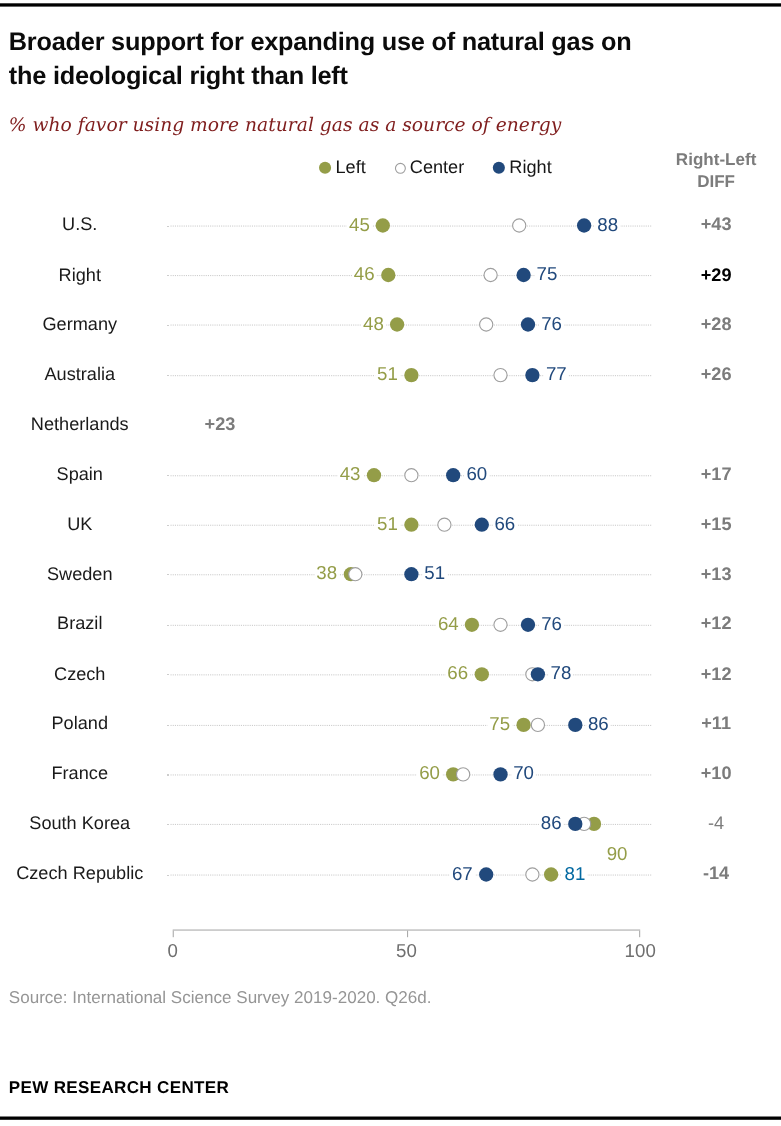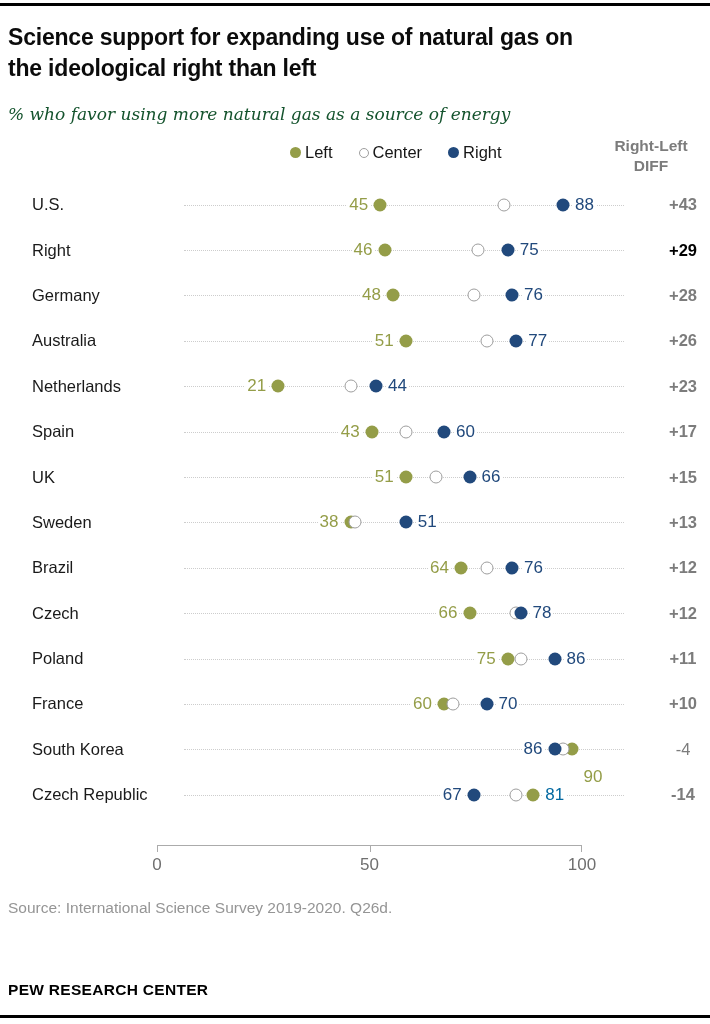--- a/index.html
+++ b/index.html
@@ -4,31 +4,31 @@
 <style>
   html,body{margin:0;padding:0;background:#fff;}
   .page{position:relative;width:710px;height:1024px;background:#fff;
         font-family:"Liberation Sans",sans-serif;overflow:hidden;}
   .rule{position:absolute;left:0;width:710px;height:3px;background:#000;}
   .rule.top{top:3px;}
   .rule.bottom{top:1015px;}
   .title{position:absolute;left:8px;top:22px;width:672px;margin:0;
          font-size:23px;line-height:31px;font-weight:700;color:#0b0b0b;letter-spacing:-0.2px;}
   .subtitle{position:absolute;left:8px;top:104px;font-family:"DejaVu Serif",serif;
-            font-style:italic;font-size:17px;color:#14532d;}
+            font-style:italic;font-size:17px;color:#7f1d1d;}
   .legend{position:absolute;left:290px;top:143px;display:flex;gap:26px;align-items:flex-end;
           font-size:16.5px;color:#161616;}
   .legend-item{display:flex;align-items:center;gap:4px;}
   .marker{width:11px;height:11px;border-radius:50%;}
   .marker.center{width:10px;height:10px;background:#fff;border:1px solid #9e9e9e;box-sizing:border-box;}
   .diff-header{position:absolute;left:601px;top:136px;width:100px;text-align:center;
                font-weight:700;font-size:15.5px;line-height:20px;color:#7c7c7c;}
   #rows{position:absolute;left:0;top:182px;width:710px;}
   .row{display:flex;align-items:center;height:45.4px;}
-  .country{width:145px;text-align:left;font-size:16.5px;color:#1a1a1a;flex:none;padding-left:32px;}
+  .country{width:145px;text-align:center;font-size:16.5px;color:#1a1a1a;flex:none;}
   .plot{position:relative;height:100%;width:446px;margin-left:5px;flex:none;}
   .leader{position:absolute;left:2px;right:4px;top:50%;border-top:1px dotted #cdcdcd;z-index:0;}
   .dot{position:absolute;top:50%;width:13px;height:13px;border-radius:50%;
        transform:translate(-50%,-50%);}
   .dot.center{background:#fff;border:1.5px solid #9e9e9e;box-sizing:border-box;}
   .vlabel{position:absolute;top:50%;font-size:17px;background:#fff;padding:0 2px;
           white-space:nowrap;z-index:1;}
   .vlabel.lab-left{transform:translate(-100%,-52%);}
   .vlabel.lab-right{transform:translate(0,-52%);}
   .diff{width:100px;margin-left:5px;text-align:center;font-size:16.5px;color:#7c7c7c;flex:none;}
@@ -42,21 +42,21 @@
   .brand{position:absolute;left:8px;top:981px;font-size:15.5px;font-weight:700;
          color:#000;letter-spacing:0.3px;}
 </style>
 </head>
 <body>
 
 <div class="page">
   <div class="rule top"></div>
 
   <h1 class="title">
-    <span style="display:block">Science support for expanding use of natural gas on</span>
+    <span style="display:block">Broader support for expanding use of natural gas on</span>
     <span style="display:block">the ideological right than left</span>
   </h1>
 
   <div class="subtitle">% who favor using more natural gas as a source of energy</div>
 
   <div class="legend">
     <span class="legend-item">
       <span class="marker left" style="background: rgb(148, 157, 72);"></span>
       <span>Left</span>
     </span>
@@ -119,28 +119,20 @@
           <div class="dot left" style="left: 223.75px; z-index: 2; background: rgb(148, 157, 72);"></div>
           <div class="dot center" style="left: 304.5px; z-index: 3;"></div>
           <div class="dot right" style="left: 334.25px; z-index: 4; background: rgb(33, 73, 124);"></div>
           <span class="vlabel lab-left" style="color: rgb(148, 157, 72); left: 213.75px;">51</span>
           <span class="vlabel lab-right" style="color: rgb(33, 73, 124); left: 344.25px;">77</span>
         </div>
         <div class="diff bold" style="color: rgb(124, 124, 124);">+26</div>
       </div>
       <div class="row">
         <div class="country">Netherlands</div>
-        <div class="plot">
-          <div class="leader"></div>
-          <div class="dot left" style="left: 96.25px; z-index: 2; background: rgb(148, 157, 72);"></div>
-          <div class="dot center" style="left: 168.5px; z-index: 3;"></div>
-          <div class="dot right" style="left: 194px; z-index: 4; background: rgb(33, 73, 124);"></div>
-          <span class="vlabel lab-left" style="color: rgb(148, 157, 72); left: 86.25px;">21</span>
-          <span class="vlabel lab-right" style="color: rgb(33, 73, 124); left: 204px;">44</span>
-        </div>
         <div class="diff bold" style="color: rgb(124, 124, 124);">+23</div>
       </div>
       <div class="row">
         <div class="country">Spain</div>
         <div class="plot">
           <div class="leader"></div>
           <div class="dot left" style="left: 189.75px; z-index: 2; background: rgb(148, 157, 72);"></div>
           <div class="dot center" style="left: 223.75px; z-index: 3;"></div>
           <div class="dot right" style="left: 262px; z-index: 4; background: rgb(33, 73, 124);"></div>
           <span class="vlabel lab-left" style="color: rgb(148, 157, 72); left: 179.75px;">43</span>

